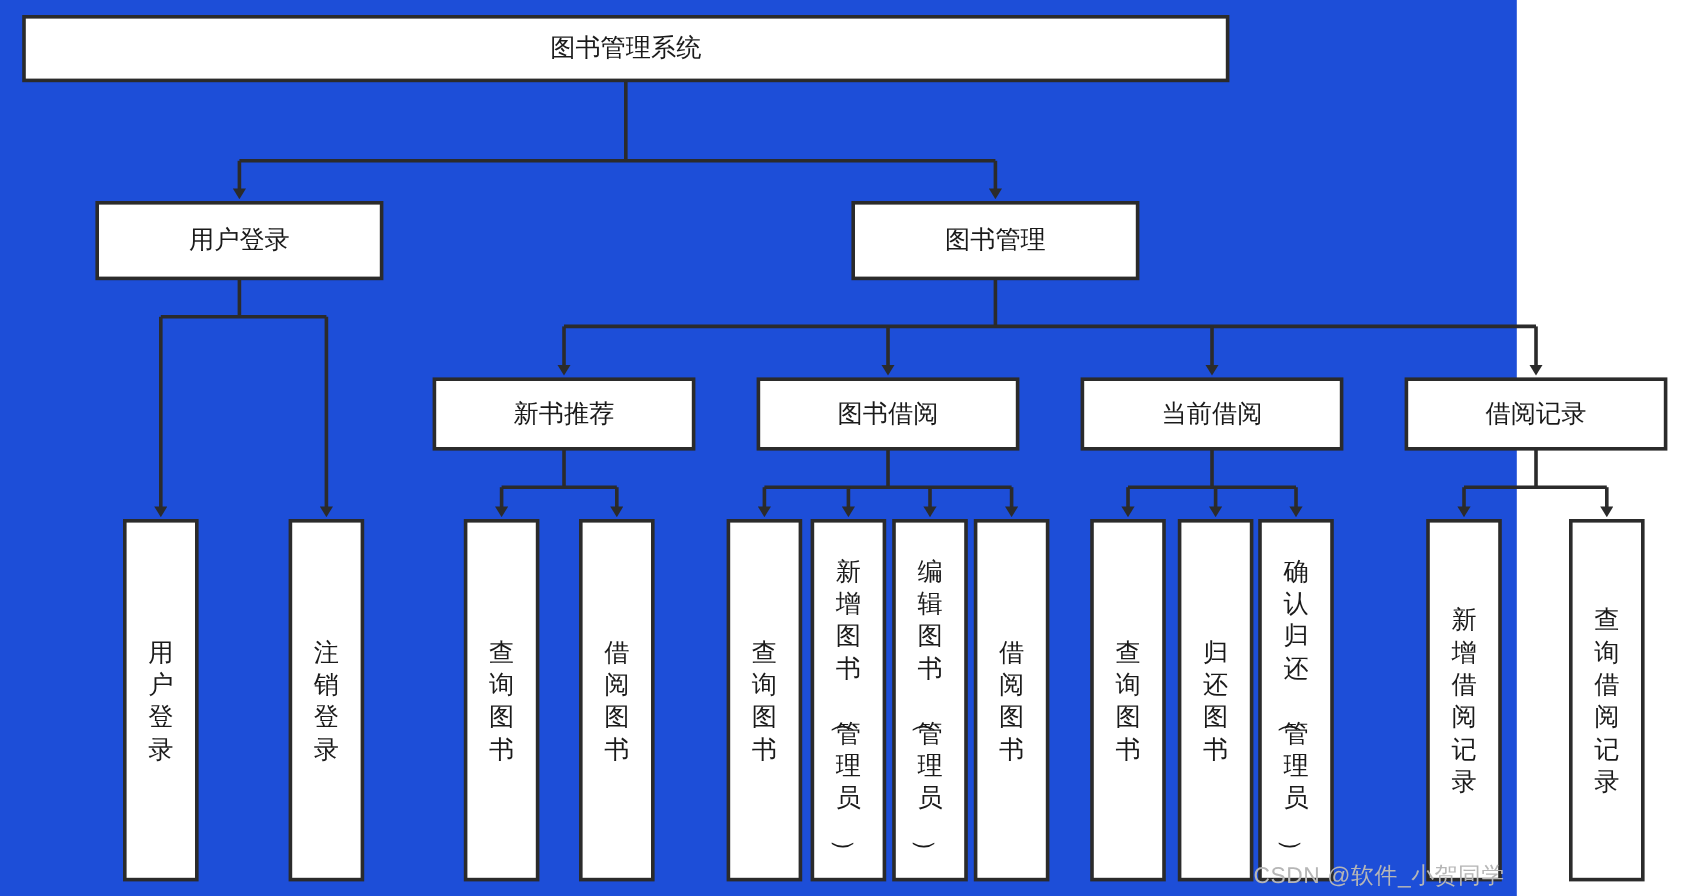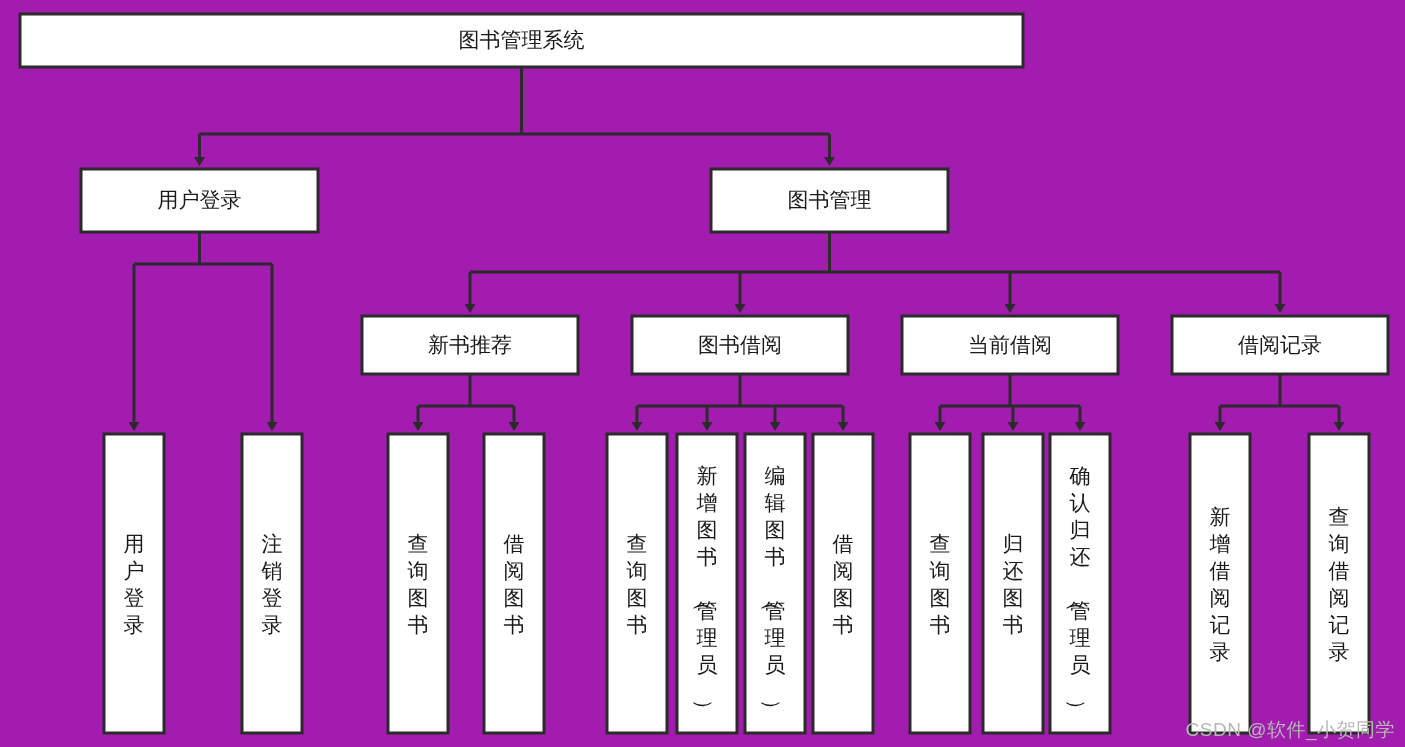--- a/index.html
+++ b/index.html
@@ -9,23 +9,23 @@
   }
   body {
     width: 1405px;
     height: 747px;
     font-family: "Liberation Sans", "DejaVu Sans", sans-serif;
     overflow: hidden;
     position: relative;
   }
   #diagram-root {
     position: relative;
-    width: 1405px;
+    width: 1264px;
     height: 747px;
-    background: #a21caf;
+    background: #1d4ed8;
   }
   svg#diagram-svg {
     position: absolute;
     left: 0;
     top: 0;
     width: 1405px;
     height: 747px;
     display: block;
   }
   .node-rect {

